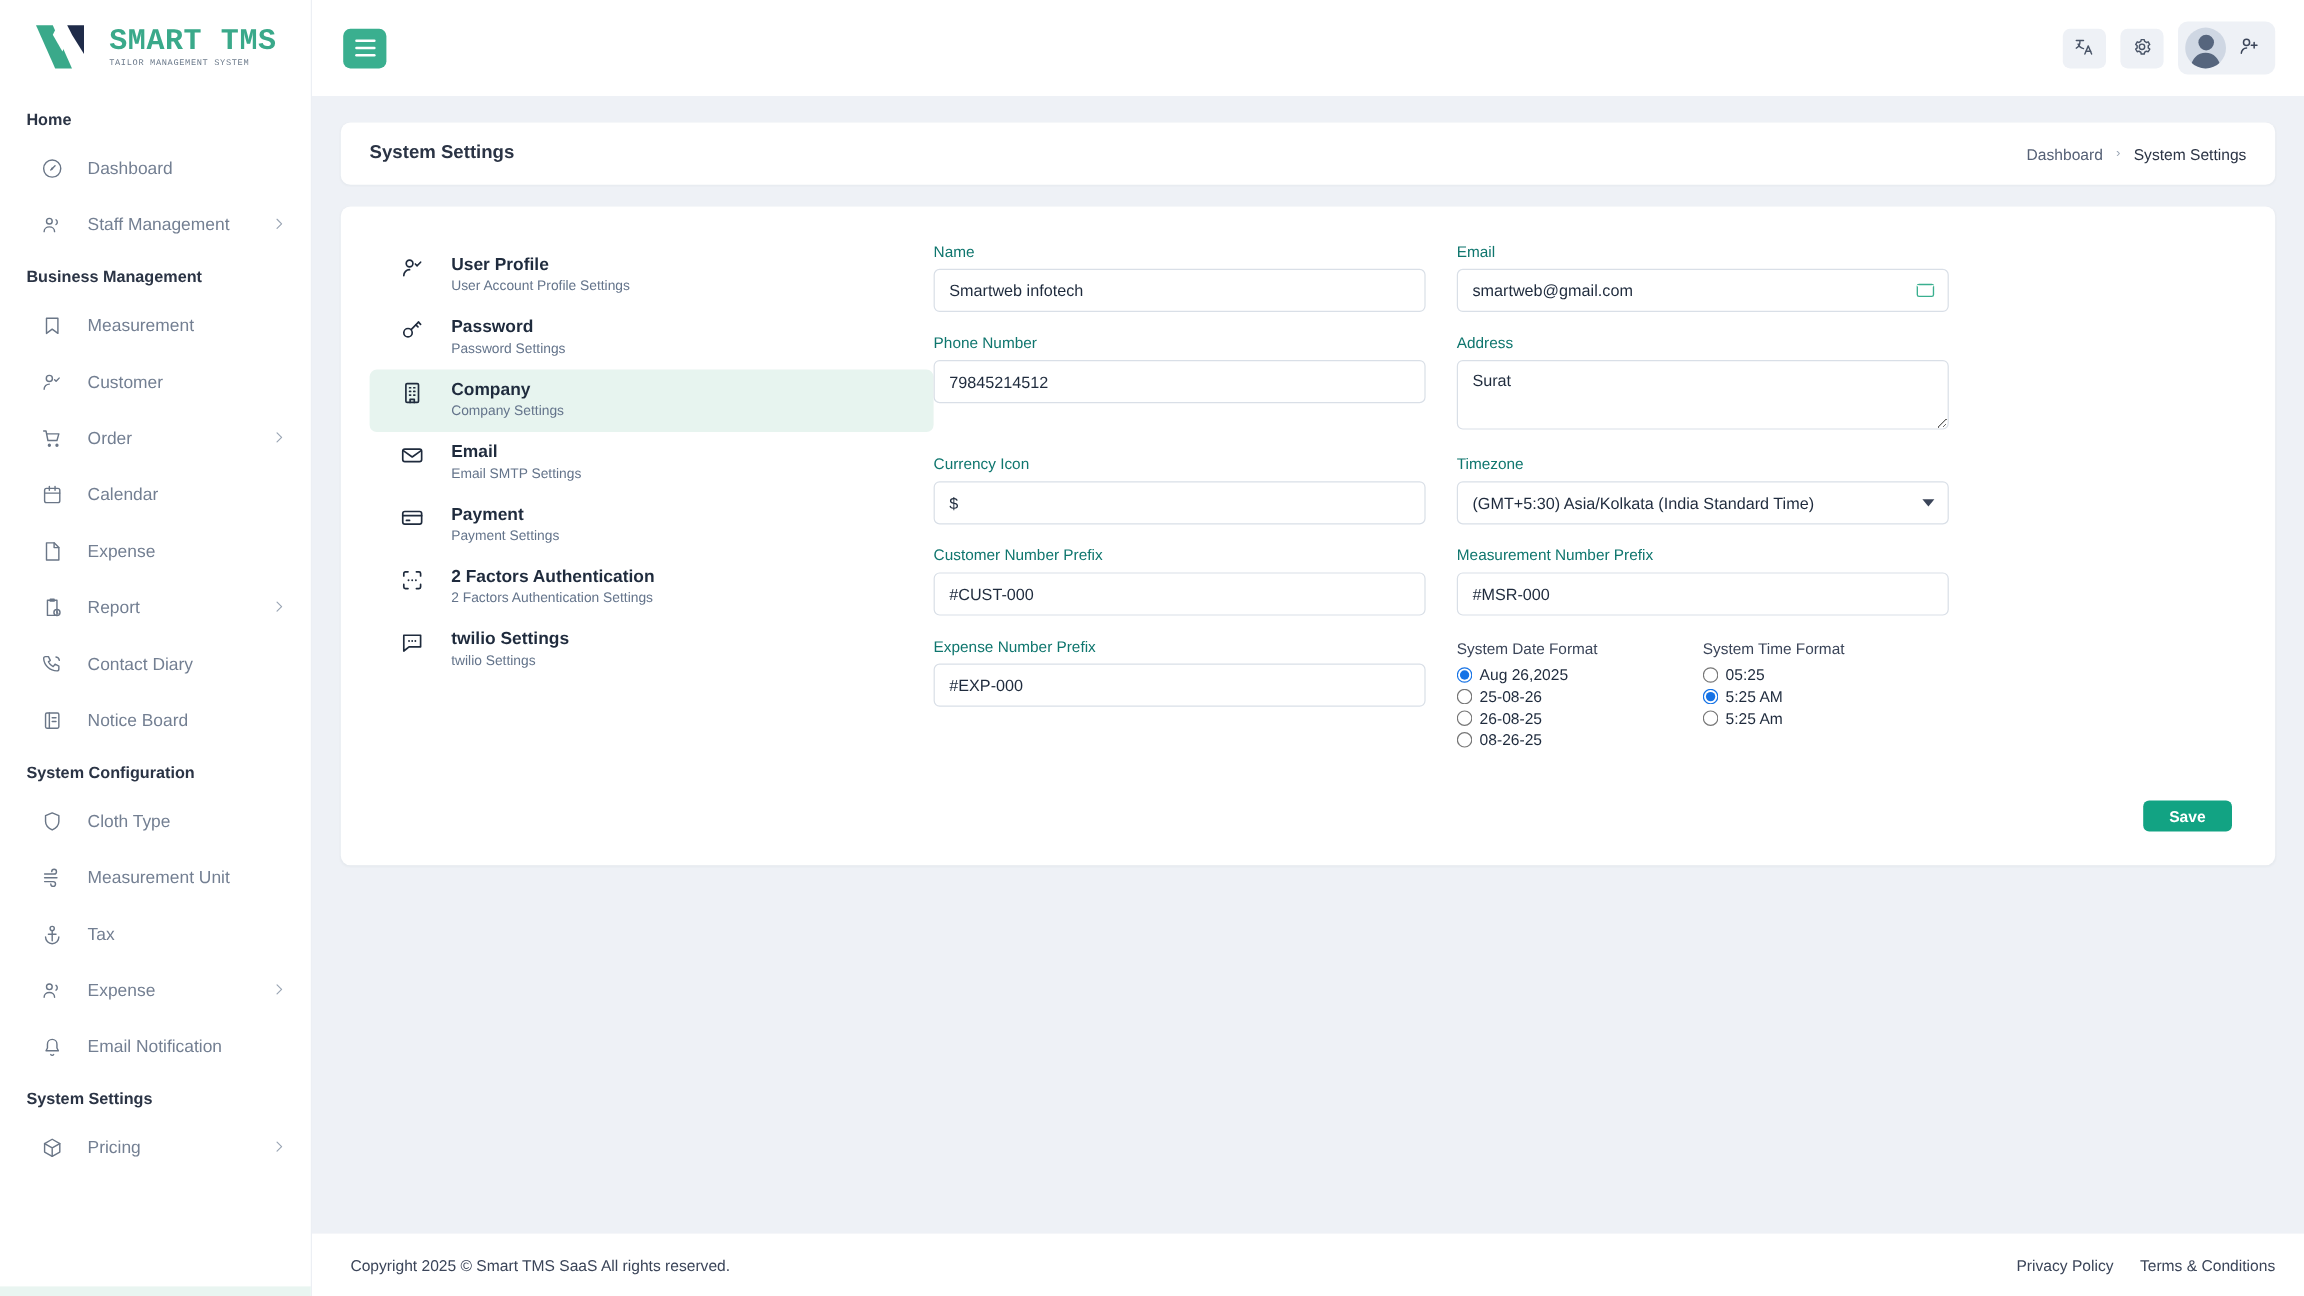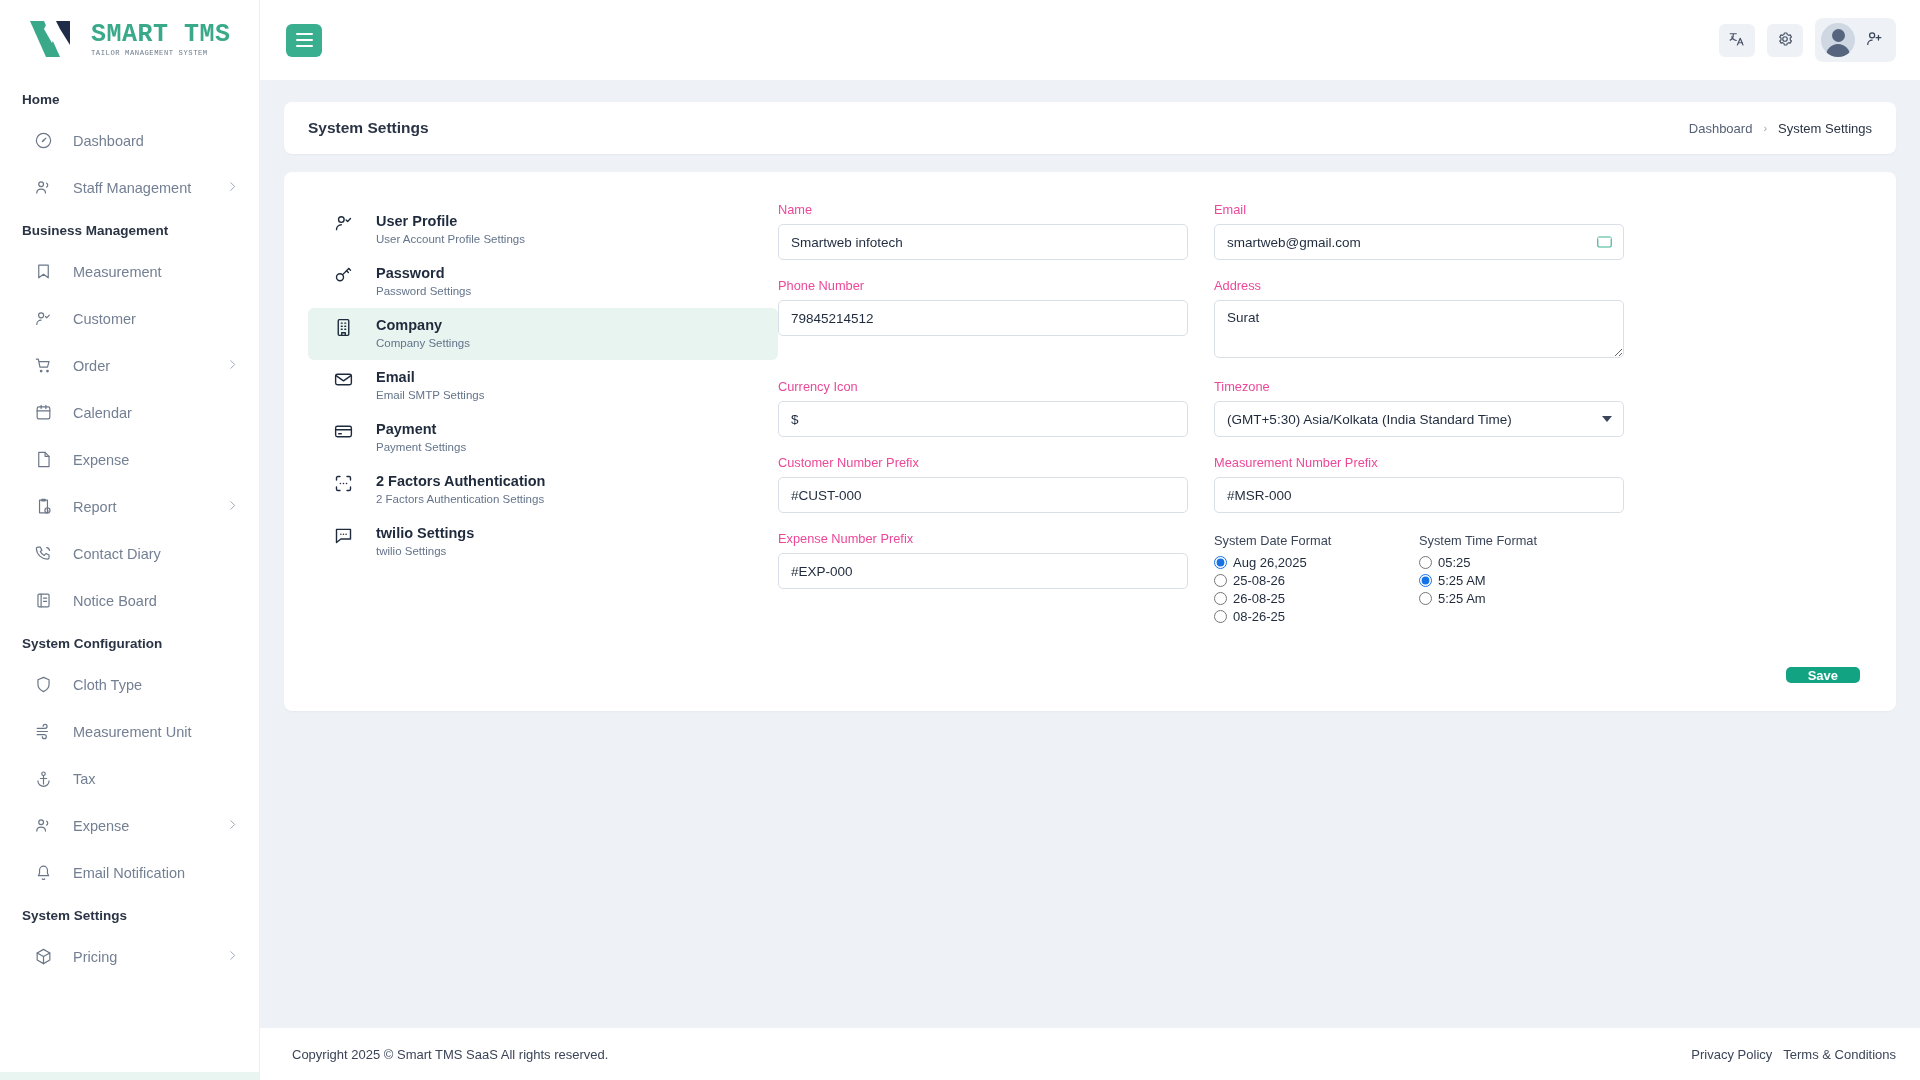--- a/index.html
+++ b/index.html
@@ -183,21 +183,21 @@
   .set-title { font-size: 14.5px; font-weight: bold; color: #1f2b3d; line-height: 1.15; }
   .set-sub { font-size: 11.5px; color: #64748b; line-height: 1.15; }
 
   
   .form-area { flex: 1 1 auto; padding-top: 2px; min-width: 0; }
   .form-grid { display: flex; flex-wrap: wrap; column-gap: 26px; }
   .field { width: 410px; margin-bottom: 18px; }
   .field-label {
     display: block;
     font-size: 12.8px;
-    color: #ec4899;
+    color: #0f766e;
     margin-bottom: 7px;
   }
   .input {
     width: 100%;
     height: 36px;
     border: 1px solid #d9dfe7;
     border-radius: 5px;
     padding: 0 12px;
     font-size: 13.5px;
     color: #1f2b3d;
@@ -245,39 +245,39 @@
     accent-color: #1673e6;
   }
   .radio-opt span { font-size: 13px; color: #1f2b3d; }
 
   .save-row { display: flex; justify-content: flex-end; margin-top: 22px; padding-right: 4px; }
   .btn-save {
     background: #12a383;
     color: #fff;
     border: none;
     border-radius: 5px;
-    height: 16px;
+    height: 26px;
     padding: 0 22px;
     font-size: 13px;
     font-weight: bold;
     cursor: pointer;
     font-family: "Liberation Sans", sans-serif;
   }
 
   .footer {
     height: 52px;
     background: #fff;
     display: flex; align-items: center;
     padding: 0 24px 0 32px;
     font-size: 13px;
     color: #3b4559;
     flex: 0 0 52px;
   }
   .footer-spacer { flex: 1 1 auto; }
-  .footer-links { display: flex; gap: 11px; }
+  .footer-links { display: flex; gap: 22px; }
   .footer-links a { color: #3b4559; text-decoration: none; cursor: pointer; }
 </style>
 </head>
 <body>
 
 <div class="app">
 
   <aside class="sidebar">
     <div class="brand">
       <span class="brand-mark">

